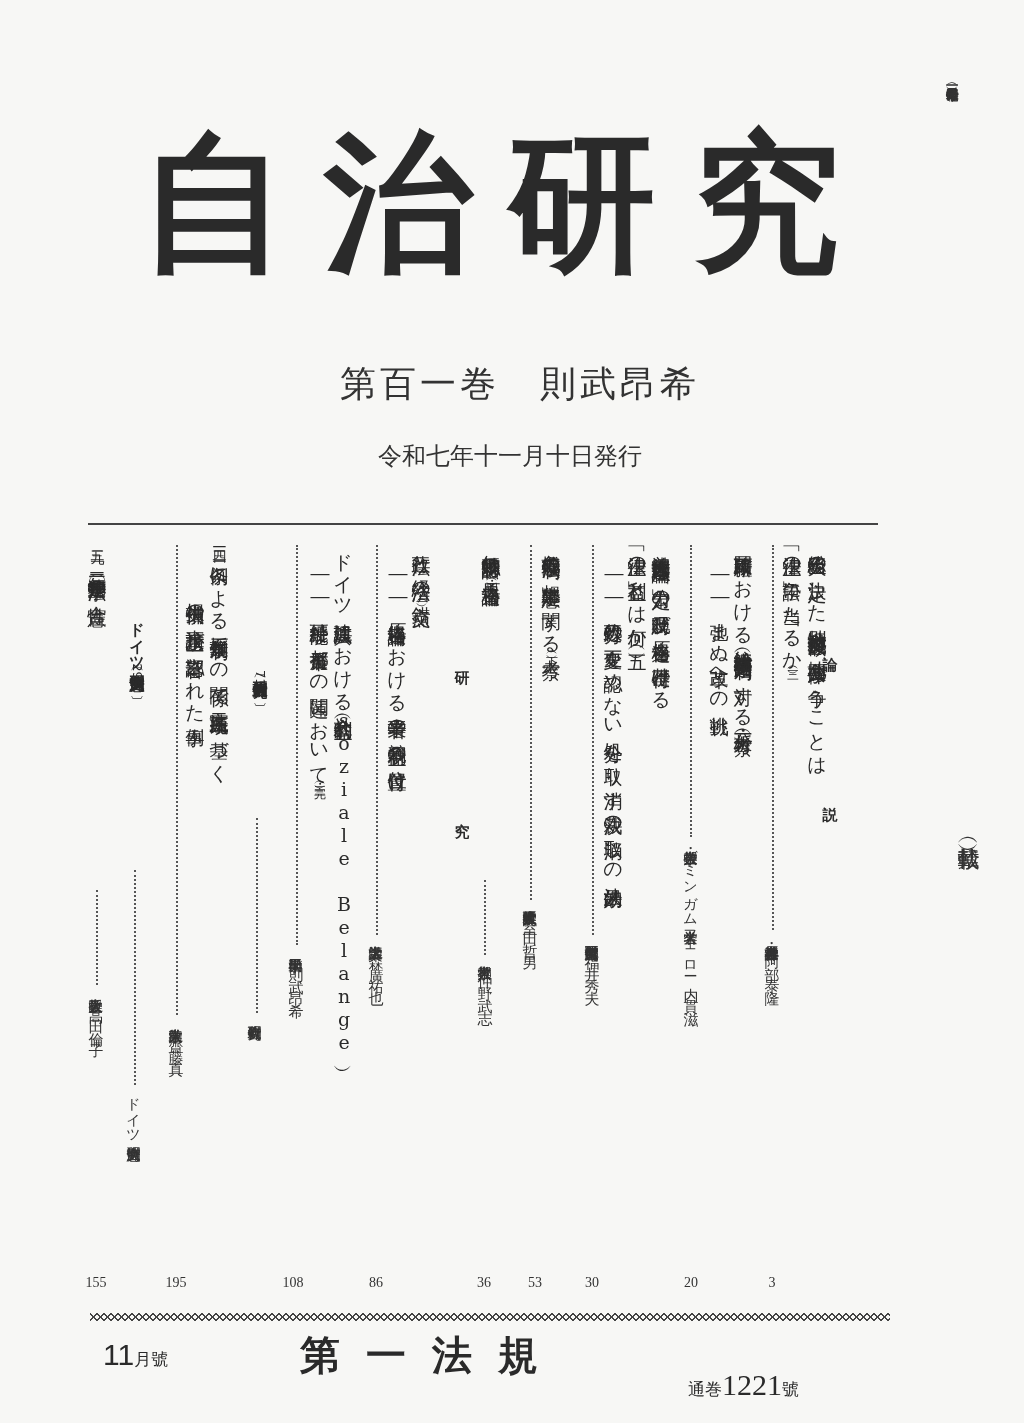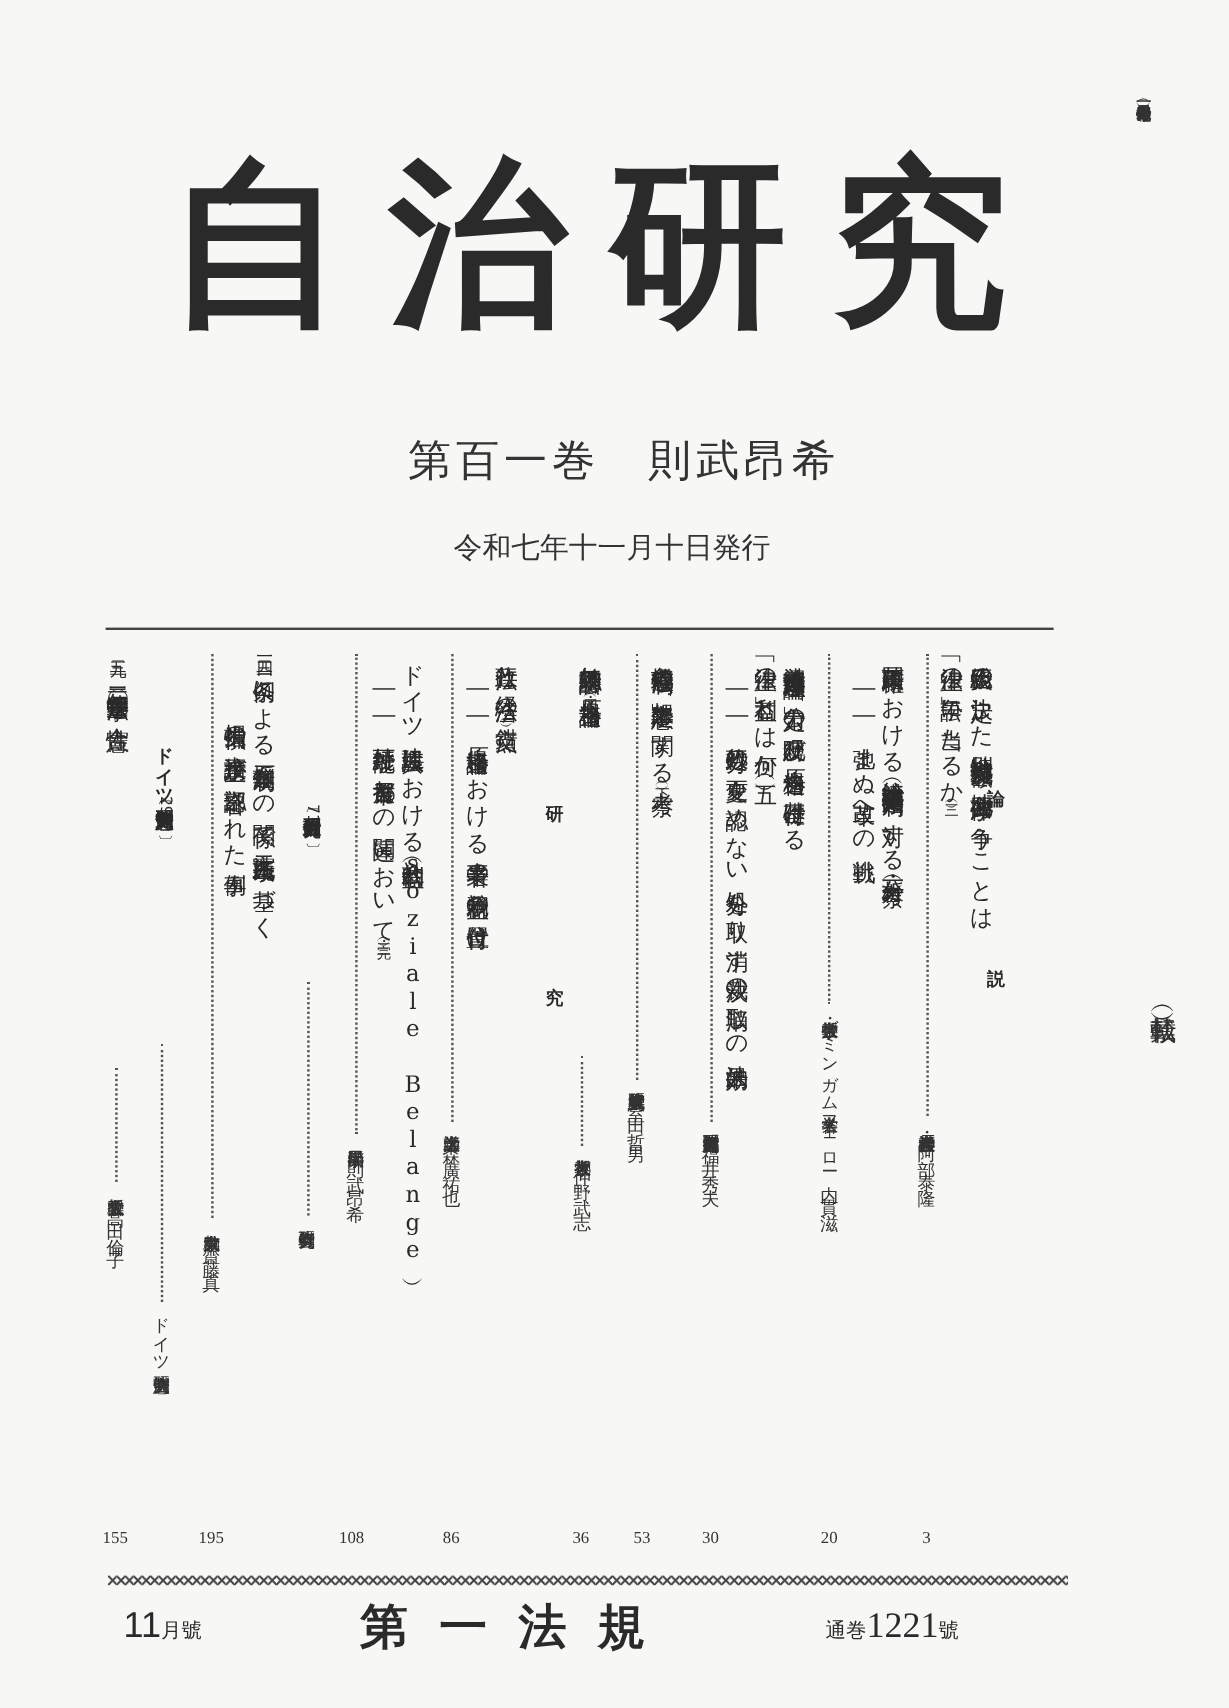--- a/index.html
+++ b/index.html
@@ -104,21 +104,21 @@
   }
   .footer-issue {
     left: 103px; top: 1338px; font-family: Liberation Sans, sans-serif; font-size: 30px; color: #2a2a2a;
   }
   .footer-issue small { font-size: 17px; }
   .publisher {
     left: 300px; top: 1328px; font-family: "DejaVu Sans", sans-serif; font-weight: bold; font-size: 40px;
     letter-spacing: 26px; color: #2a2a2a;
   }
   .footer-total {
-    left: 688px; top: 1338px; font-family: "Liberation Serif", serif; font-size: 30px; color: #2a2a2a;
+    left: 688px; top: 1368px; font-family: "Liberation Serif", serif; font-size: 30px; color: #2a2a2a;
   }
   .footer-total small { font-size: 17px; }
 </style>
 </head>
 <body>
 
 <div class="abs masthead">
   <span>自</span>
   <span>治</span>
   <span>研</span>

